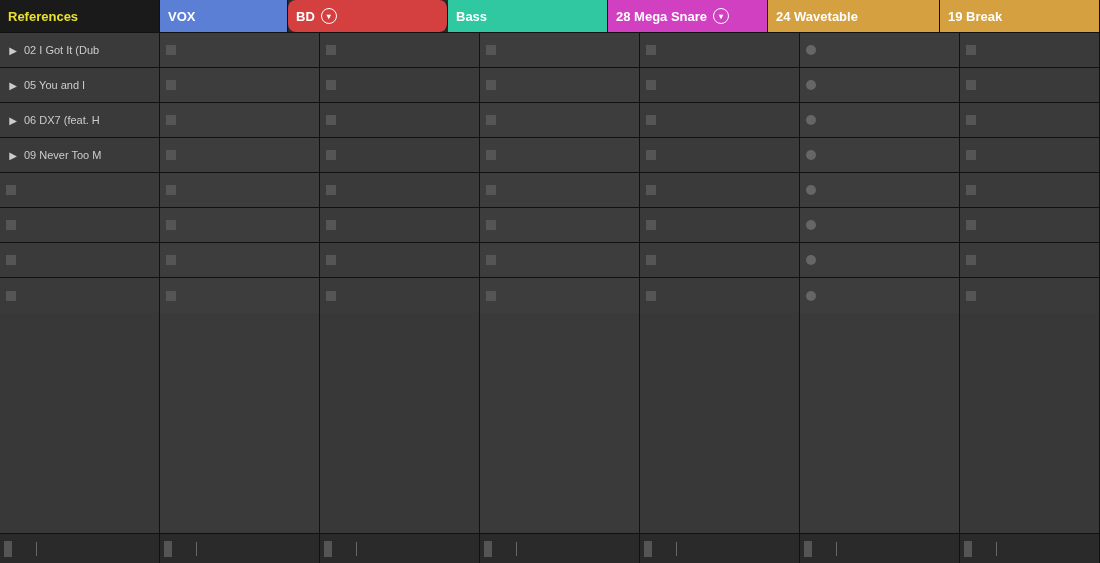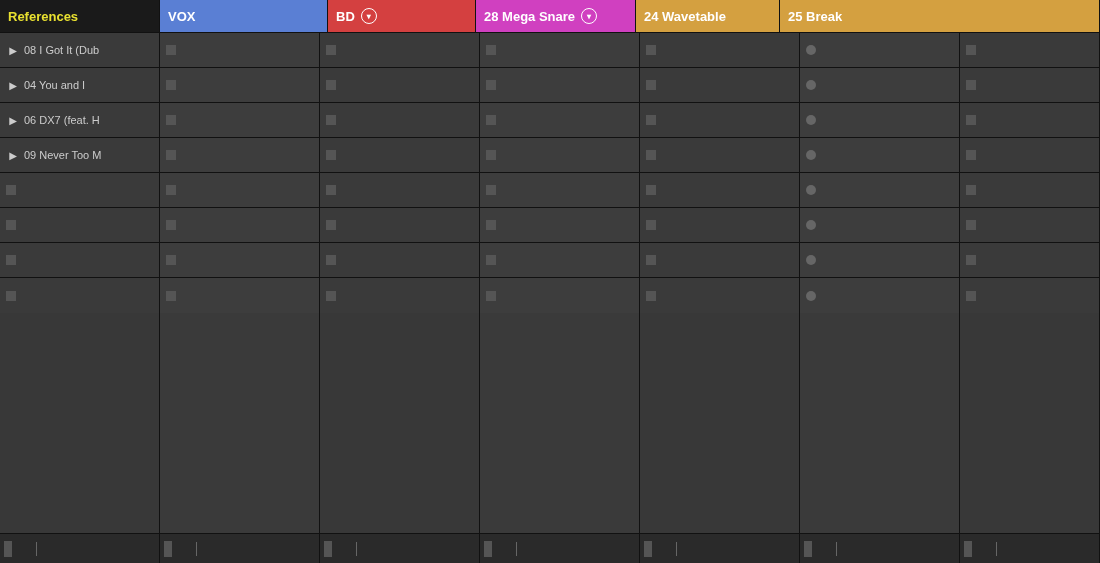--- a/index.html
+++ b/index.html
@@ -37,45 +37,46 @@
       position: relative;
     }
 
     .header-references {
       width: 160px;
       background: #1a1a1a;
       color: #e8e030;
     }
 
     .header-vox {
-      width: 168px;
+      width: 128px;
       background: #5a7fd4;
       color: #fff;
     }
 
     .header-bd {
-      width: 148px;
+      width: 160px;
       background: #d44040;
       color: #fff;
+      border-radius: 8px;
     }
 
     .header-bass {
       width: 160px;
       background: #30c8a0;
       color: #fff;
     }
 
     .header-mega-snare {
       width: 160px;
       background: #d040c0;
       color: #fff;
     }
 
     .header-wavetable {
-      width: 144px;
+      width: 172px;
       background: #d4a040;
       color: #fff;
     }
 
     .header-break {
       flex: 1;
       background: #d4a040;
       color: #fff;
     }
 
@@ -234,37 +235,40 @@
     <div class="header-cell header-references">
       <span>References</span>
     </div>
     <div class="header-cell header-vox">
       <span>VOX</span>
     </div>
     <div class="header-cell header-bd">
       <span>BD</span>
       <span class="dropdown-icon">▾</span>
     </div>
+    <div class="header-cell header-bass">
+      <span>Bass</span>
+    </div>
     <div class="header-cell header-mega-snare">
       <span>28 Mega Snare</span>
       <span class="dropdown-icon">▾</span>
     </div>
     <div class="header-cell header-wavetable">
       <span>24 Wavetable</span>
     </div>
     <div class="header-cell header-break">
-      <span>25 Break</span>
+      <span>19 Break</span>
     </div>
   </div>
 
   <div class="data-rows" id="data-rows-container">
   <div class="data-row">
         <div class="cell cell-references">
           <span class="play-btn">▶</span>
-          <span class="ref-text">08 I Got It (Dub</span>
+          <span class="ref-text">02 I Got It (Dub</span>
         </div>
         <div class="cell cell-vox">
           <div class="square-icon"></div>
         </div>
         <div class="cell cell-bd">
           <div class="square-icon"></div>
         </div>
         <div class="cell cell-bass">
           <div class="square-icon"></div>
         </div>
@@ -274,21 +278,21 @@
         <div class="cell cell-wavetable">
           <div class="circle-icon"></div>
         </div>
         <div class="cell cell-break">
           <div class="square-icon"></div>
         </div>
       </div>
       <div class="data-row">
         <div class="cell cell-references">
           <span class="play-btn">▶</span>
-          <span class="ref-text">04 You and I</span>
+          <span class="ref-text">05 You and I</span>
         </div>
         <div class="cell cell-vox">
           <div class="square-icon"></div>
         </div>
         <div class="cell cell-bd">
           <div class="square-icon"></div>
         </div>
         <div class="cell cell-bass">
           <div class="square-icon"></div>
         </div>

